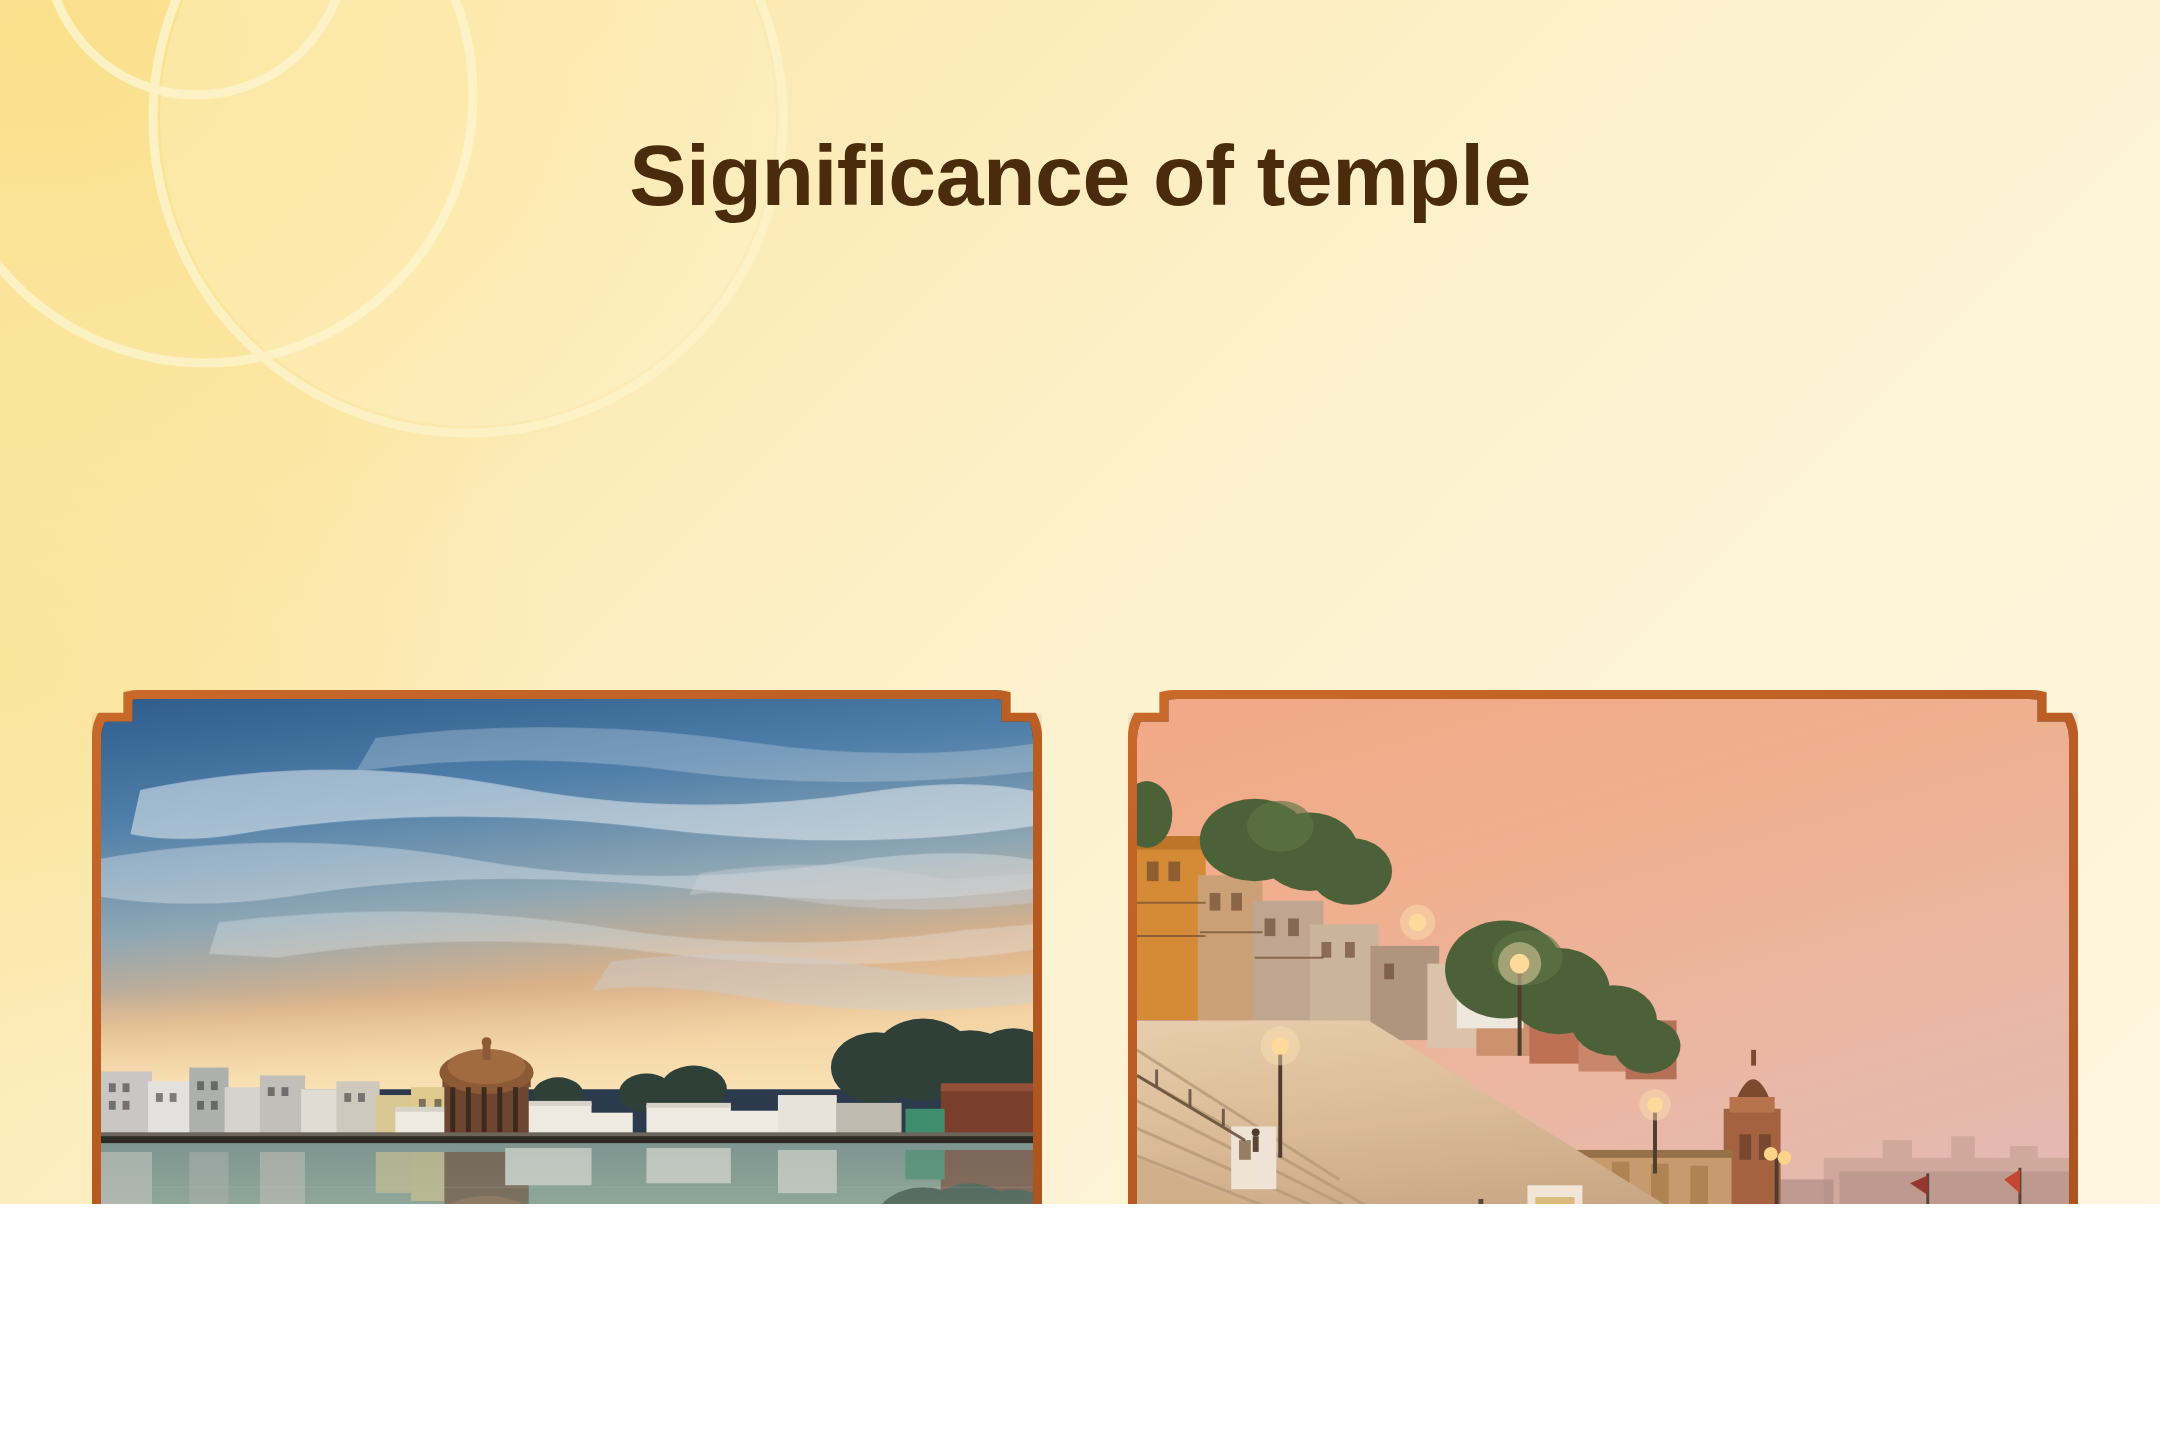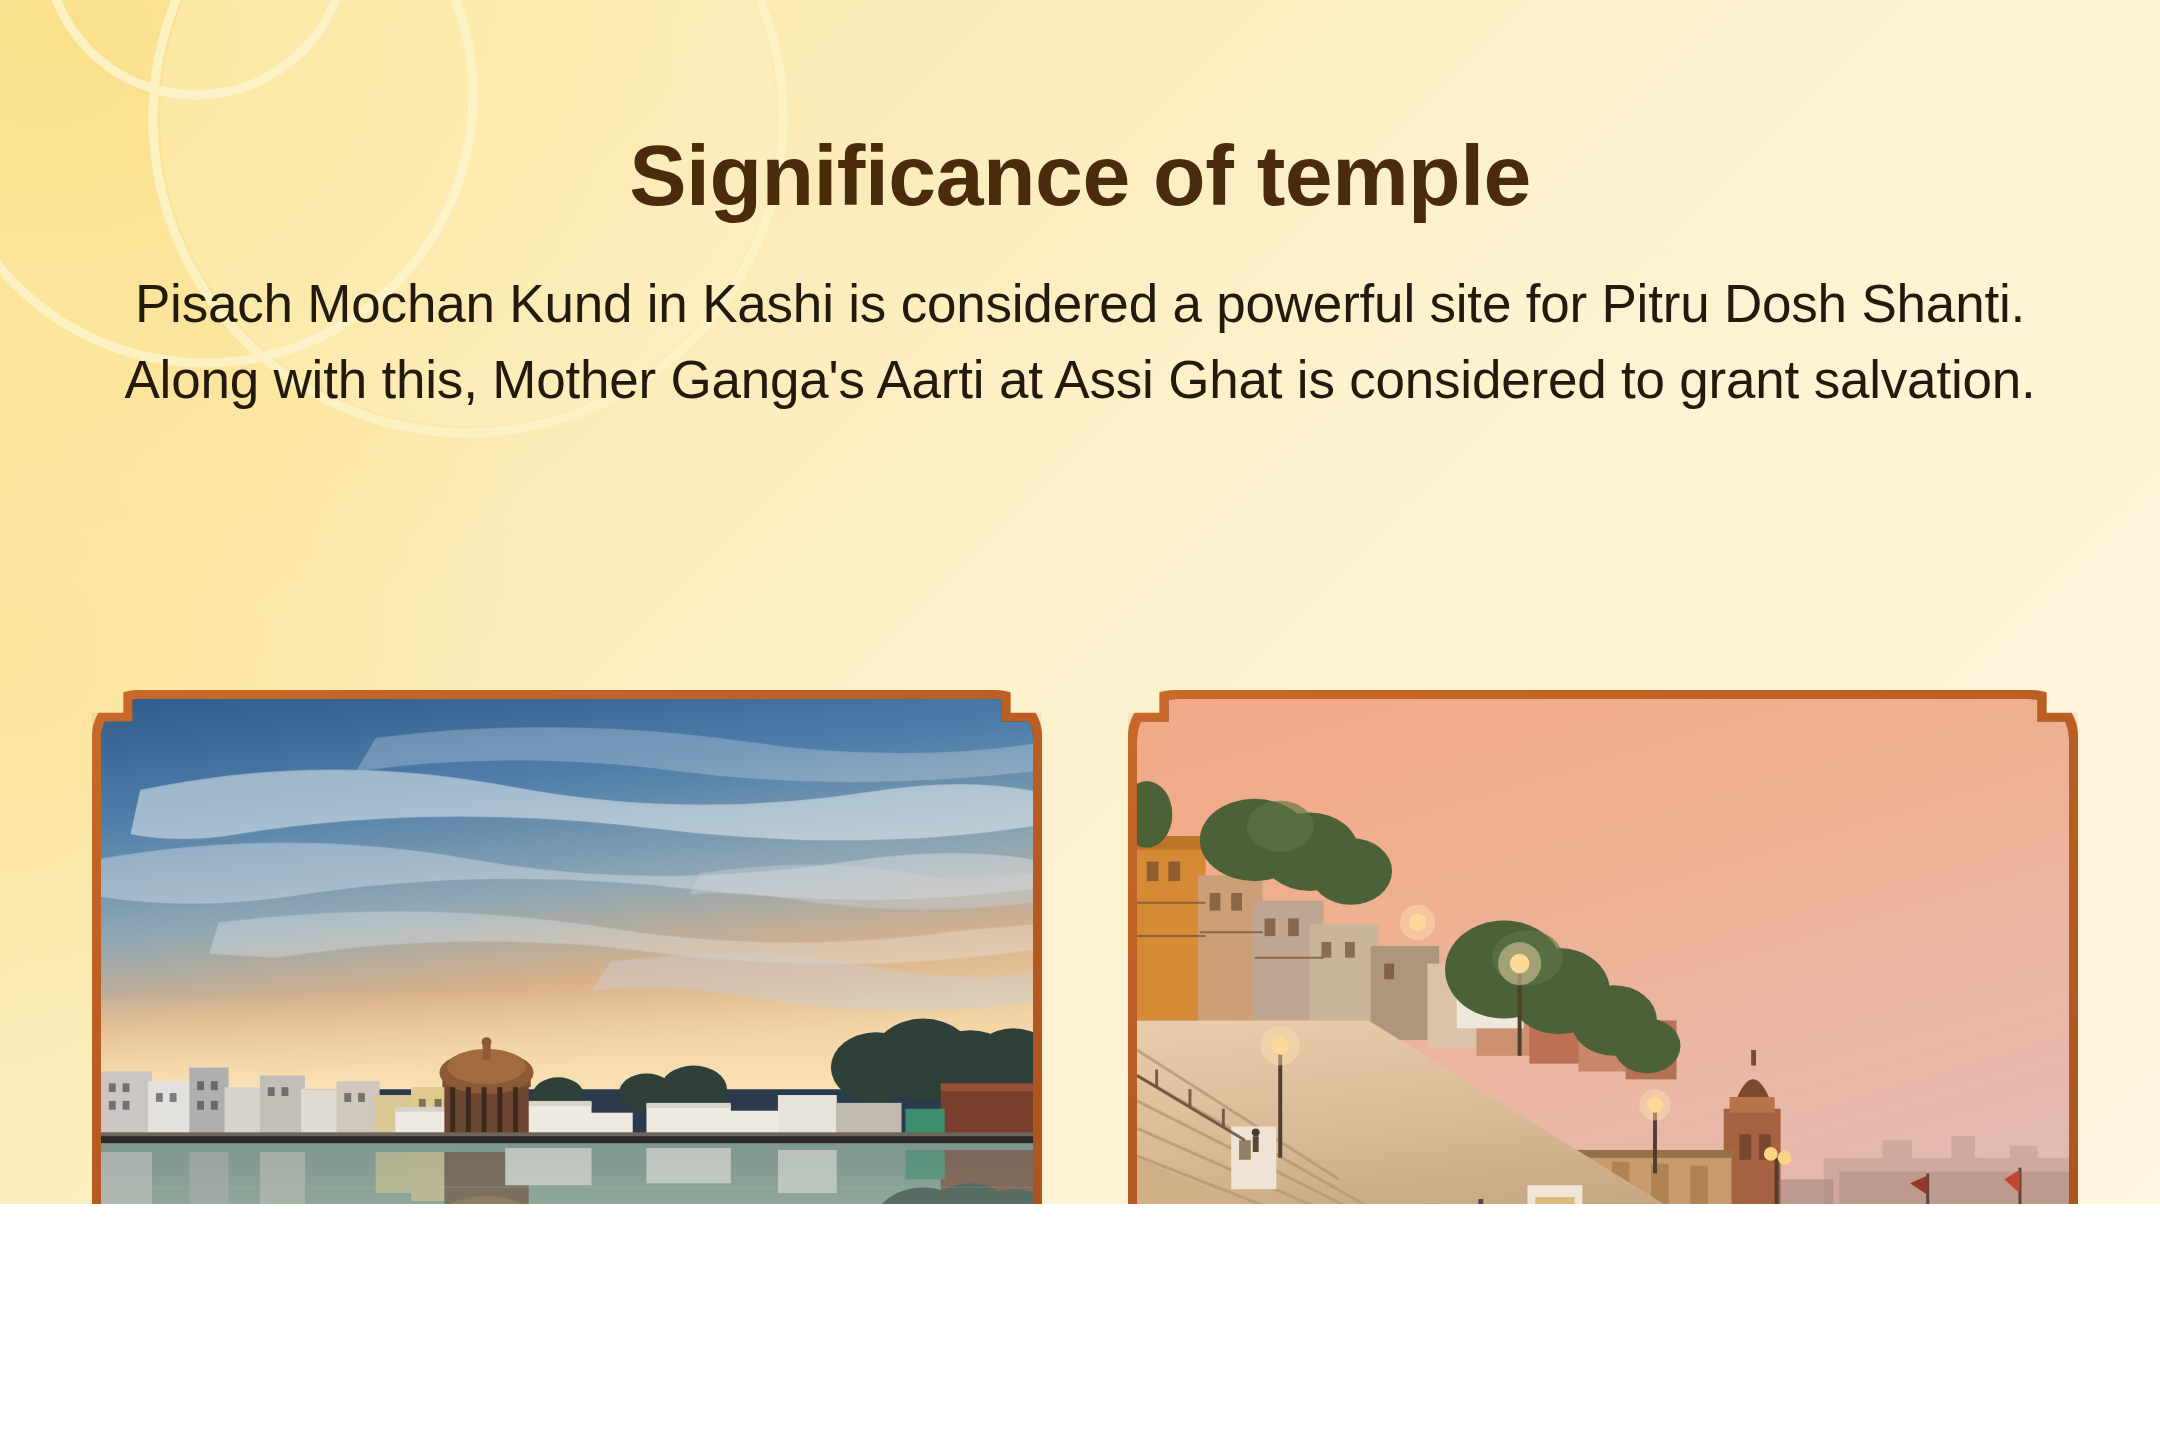--- a/index.html
+++ b/index.html
@@ -118,21 +118,20 @@
       <circle cx="468" cy="118" r="315"></circle>
       <circle cx="196" cy="-55" r="150"></circle>
     </g>
     <g fill="#FEF4D2" opacity="0.30">
       <circle cx="468" cy="118" r="308"></circle>
     </g>
   </svg>
 
   <div class="text-wrap">
     <h1 id="page-title">Significance of temple</h1>
-    <p id="body-text">Pisach Mochan Kund in Kashi is considered a powerful site for Pitru Dosh Shanti. Along with this, Mother Ganga's Aarti at Assi Ghat is considered to grant salvation.</p>
   </div>
 
   <div class="gallery">
 
     <div class="frame left">
       <div class="frame-inner">
         <svg class="photo-svg" viewBox="0 0 950 710" preserveAspectRatio="xMidYMid slice">
           <defs>
             <linearGradient id="k-sky" x1="0" y1="0" x2="0.25" y2="1">
               <stop offset="0" stop-color="#2F5C8C"></stop>

